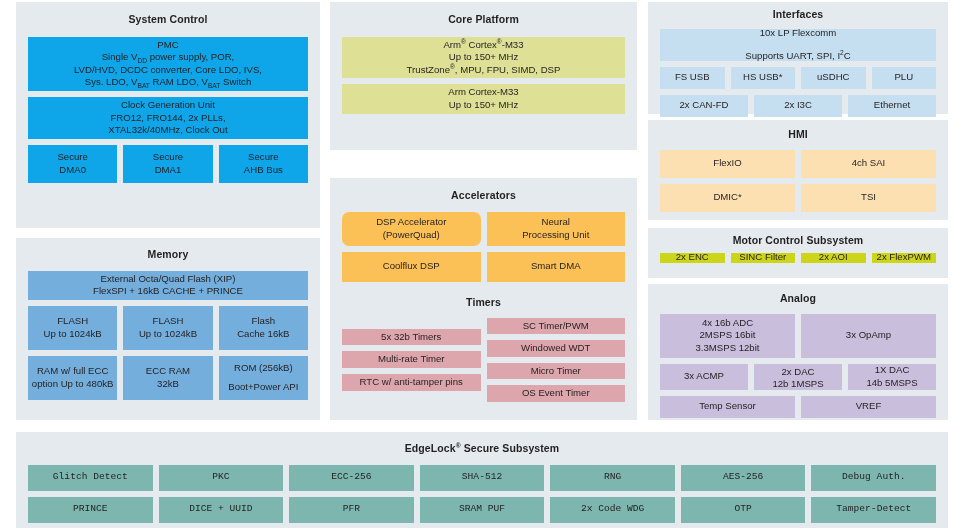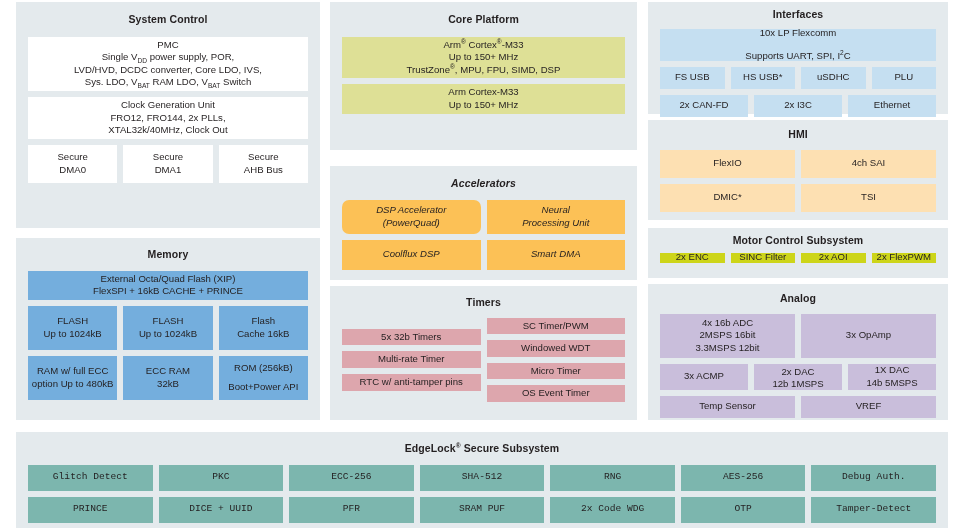--- a/index.html
+++ b/index.html
@@ -43,37 +43,37 @@
     font-size: 9.6px;
     line-height: 1.32;
     color: #231f20;
     padding: 2px 3px;
     flex: 1 1 0;
   }
   sup { font-size: 6.6px; vertical-align: super; line-height: 0; }
   sub { font-size: 6.6px; vertical-align: sub; line-height: 0; }
 
   
-  .c-orange { background: #ffffff; align-items: center; }
+  .c-orange { background: #0ea5e9; align-items: center; }
   .c-blue   { background: #74aedd; }
   .c-olive  { background: #dee096; }
   .c-amber  { background: #fcc156; }
   .c-pink   { background: #dda6ad; }
   .c-lblue  { background: #c5dff1; }
   .c-peach  { background: #fde0b2; }
   .c-lime   { background: #cdd519; }
   .c-purple { background: #c9bedb; }
   .c-teal   { background: #7cb6ae; font-family: Liberation Mono, monospace; }
 
   
   #p-system   { left:16px;  top:2px;   width:304px; height:226px; }
   #p-memory   { left:16px;  top:238px; width:304px; height:182px; }
   
   #p-core     { left:330px; top:2px;   width:307px; height:148px; }
-  #p-accel    { left:330px; top:166px; width:307px; height:114px;font-style:italic; }
+  #p-accel    { left:330px; top:178px; width:307px; height:114px; }
   #p-timers   { left:330px; top:286px; width:307px; height:134px; }
   
   #p-intf     { left:648px; top:2px;   width:300px; height:112px; }
   #p-hmi      { left:648px; top:120px; width:300px; height:100px; }
   #p-motor    { left:648px; top:228px; width:300px; height:50px; }
   #p-analog   { left:648px; top:284px; width:300px; height:136px; }
   
   #p-edgelock { left:16px;  top:432px; width:932px; height:96px; }
 
   .stack { display: flex; flex-direction: column; gap: 6px; }

